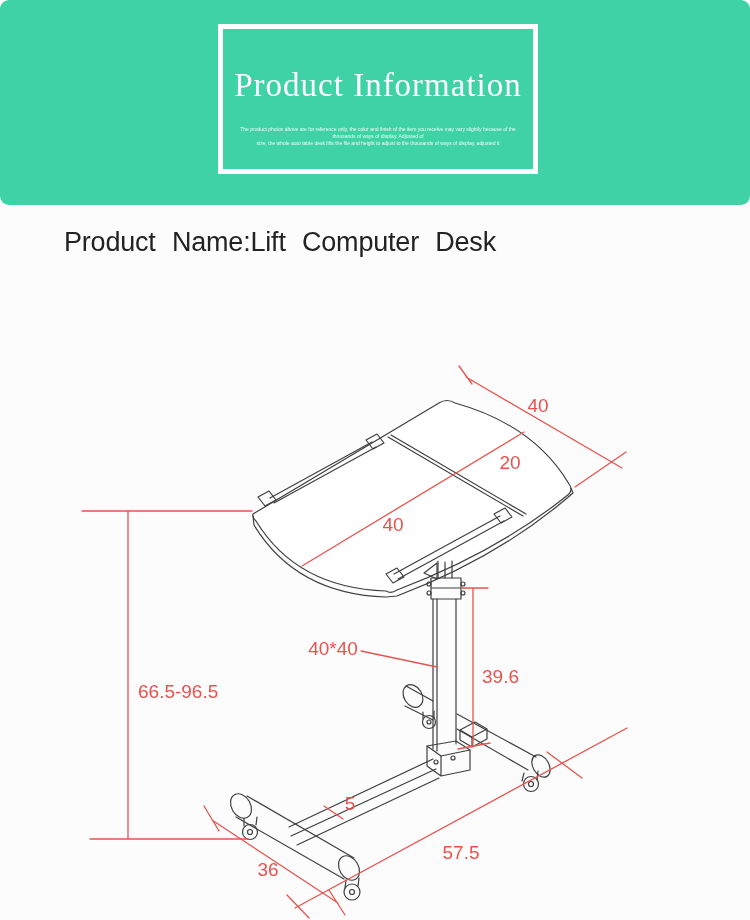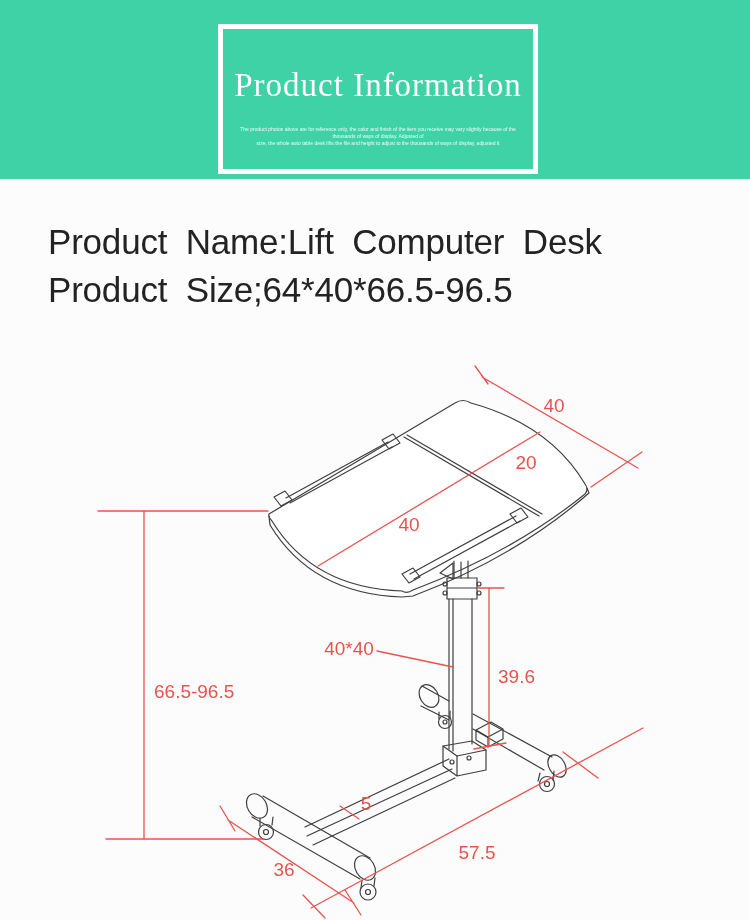--- a/index.html
+++ b/index.html
@@ -3,54 +3,53 @@
 <meta charset="utf-8">
 <style>
   :root{
     --banner:#3ed2a6; --box_border:#ffffff; --title_text:#ffffff;
     --spec_text:#232323; --drawing_line:#3f3f3f; --dimension:#e8534e; --background:#fcfcfc;
   }
   *{margin:0;padding:0;box-sizing:border-box;}
   html,body{width:750px;height:920px;overflow:hidden;}
   body{position:relative;background:var(--background);font-family:"Liberation Sans",sans-serif;}
 
-  .banner{position:absolute;left:0;top:0;width:750px;height:179px;background:var(--banner);}
+  .banner{position:absolute;left:0;top:0;width:750px;height:205px;background:var(--banner);border-radius:9px;}
   .title-box{position:absolute;left:218px;top:24px;width:320px;height:150px;
              border:5px solid var(--box_border);}
   .title-box h1{position:absolute;left:0;top:38px;width:100%;text-align:center;
                 font-family:"Liberation Serif",serif;font-weight:500;font-size:33px;
                 letter-spacing:1px;color:var(--title_text);}
   .fine-print{position:absolute;left:5%;bottom:22px;width:90%;text-align:center;
               font-size:5px;line-height:7px;color:rgba(255,255,255,0.92);}
 
   .specs{position:absolute;left:48px;top:218px;width:660px;}
-  .specs p{height:48px;line-height:48px;font-size:35px;letter-spacing:-0.2px;
-           word-spacing:9px;color:var(--spec_text);white-space:nowrap;}
+  .specs p{height:48px;line-height:48px;font-size:27px;letter-spacing:-0.2px;
+           word-spacing:9px;color:var(--spec_text);white-space:nowrap;margin-left:16px;}
 
-  .diagram{position:absolute;left:16px;top:0;width:596px;height:920px;}
+  .diagram{position:absolute;left:0;top:0;width:596px;height:920px;}
   .ink{stroke:var(--drawing_line);fill:none;stroke-width:1.2;
        stroke-linejoin:round;stroke-linecap:round;}
   .ink-fill{stroke:var(--drawing_line);fill:#ffffff;stroke-width:1.2;stroke-linejoin:round;}
   .dim{stroke:var(--dimension);fill:none;stroke-width:1.3;stroke-linecap:round;}
   .dimlabel{fill:var(--dimension);font-family:"Liberation Sans",sans-serif;
             font-size:19px;stroke:none;}
 </style>
 </head>
 <body>
 
 <header class="banner">
   <div class="title-box">
     <h1>Product Information</h1>
     <p class="fine-print"><span>The product photos above are for reference only, the color and finish of the item you receive may vary slightly because of the thousands of ways of display. Adjusted of</span><br><span>size, the whole auto table desk lifts the file and height to adjust to the thousands of ways of display, adjusted it</span></p>
   </div>
 </header>
 
 <section class="specs">
   <p>Product Name:Lift Computer Desk</p>
-  <p>Product Size;64*40*66.5-96.5</p>
 </section>
 
 <figure class="diagram">
 <svg width="750" height="920" viewBox="0 0 750 920" xmlns="http://www.w3.org/2000/svg">
 
   <g>
 
     <path class="ink-fill" d="M253 514 L439 403 Q447 398 455 403 Q534 425 569 484 Q573 489 569 494 Q499 551 397 590 Q391 594 386 591 Q297 588 256 521 Q252 517 253 514 Z"></path>
 
     <path class="ink" d="M571 488 L573 493 M573 493 Q500 557 397 596 M397 596 L386 597 M386 597 Q296 594 254 525 L253 516"></path>

